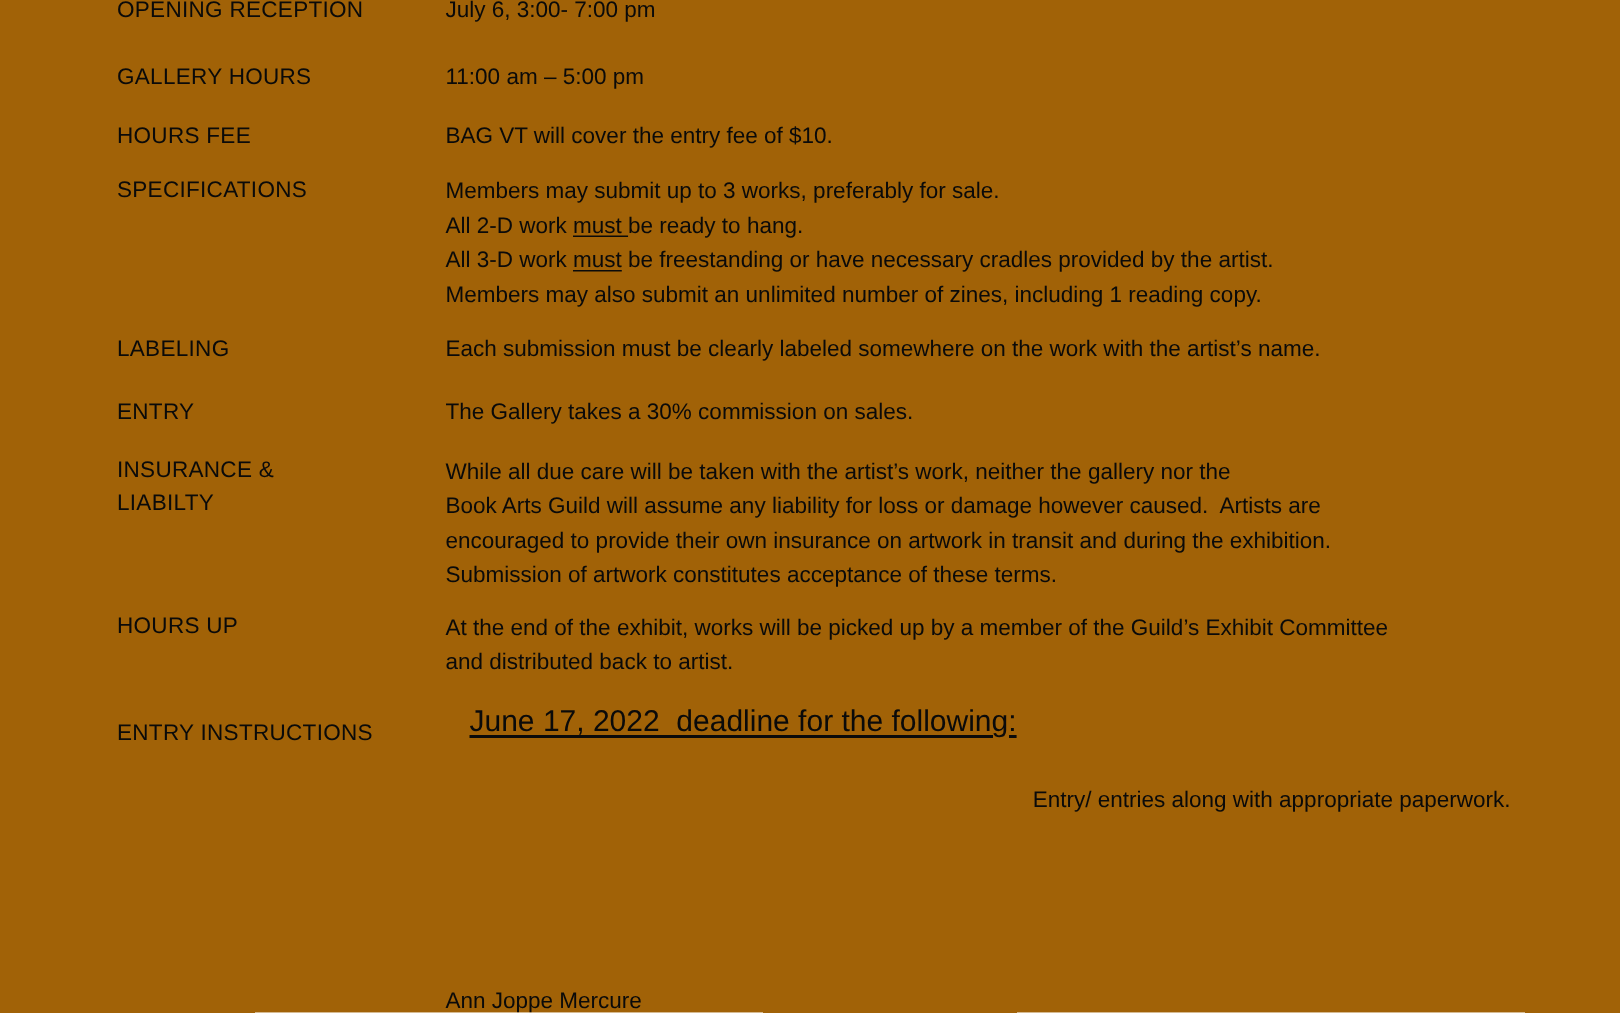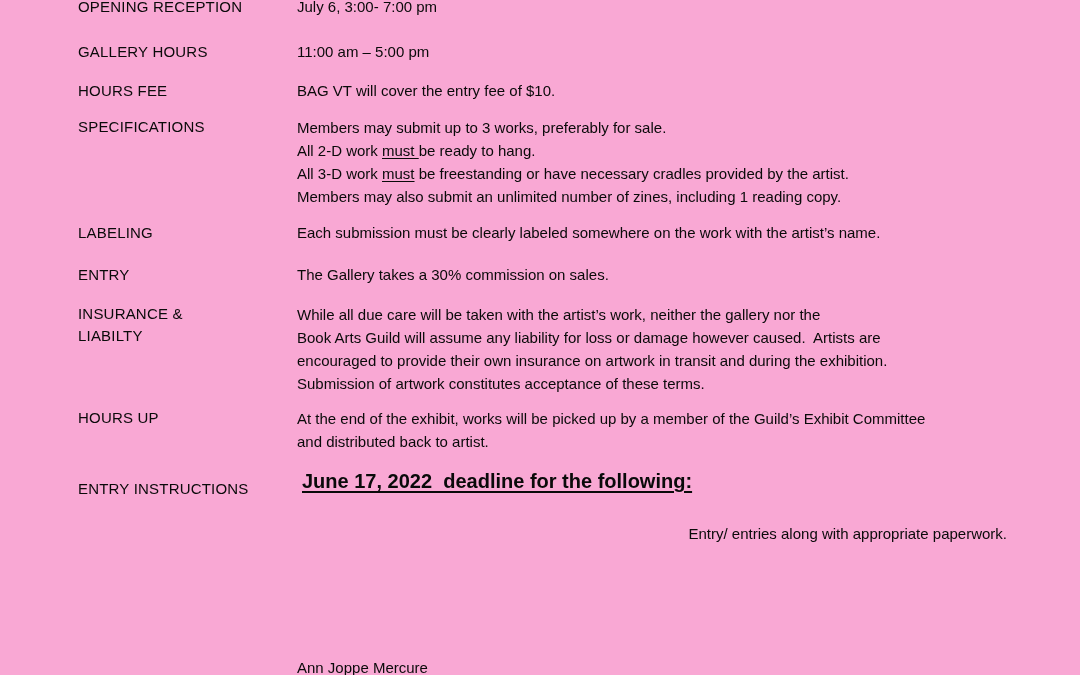--- a/index.html
+++ b/index.html
@@ -5,21 +5,21 @@
   html, body {
     margin: 0;
     padding: 0;
     background: #ffffff;
   }
   .page {
     position: relative;
     width: 1080px;
     height: 675px;
     overflow: hidden;
-    background: #f9a8d4;
+    background: #a16207;
     font-family: "Liberation Sans", sans-serif;
     color: #0a0a0a;
   }
   .row-label {
     position: absolute;
     left: 78px;
     font-size: 15px;
     line-height: 22px;
     white-space: pre-wrap;
     letter-spacing: 0.2px;
@@ -28,24 +28,24 @@
     position: absolute;
     left: 297px;
     width: 710px;
     font-size: 15px;
     line-height: 23px;
     white-space: pre-wrap;
   }
   .single { line-height: 22px; }
   .deadline-heading {
     position: absolute;
-    left: 302px;
+    left: 313px;
     top: 470px;
     font-size: 20px;
-    font-weight: bold;
+    font-weight: normal;
     text-decoration: underline;
     text-decoration-thickness: 2px;
     text-underline-offset: 3px;
     white-space: pre-wrap;
     text-align: right;
   }
   .contact-name {
     position: absolute;
     left: 297px;
     top: 657px;

